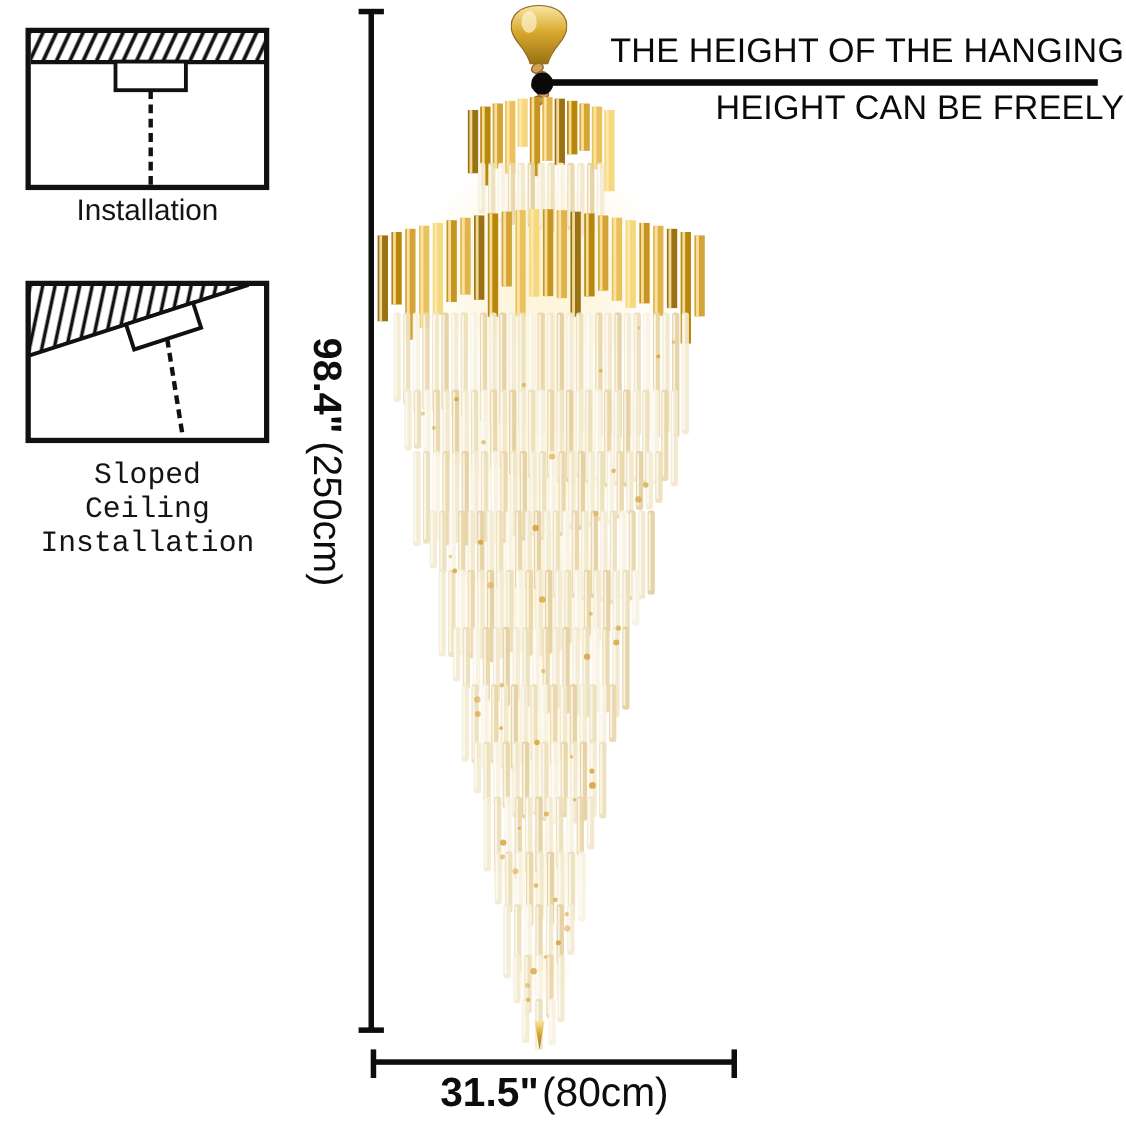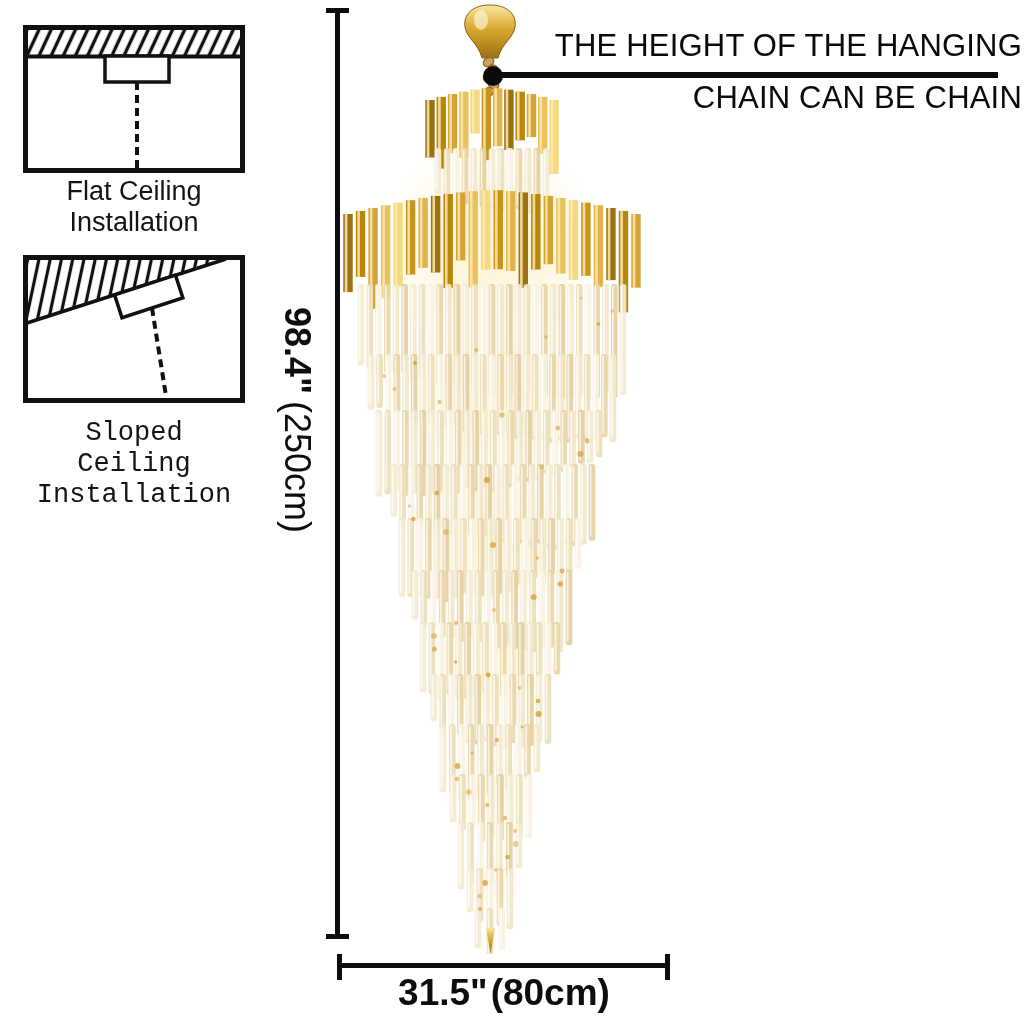--- a/index.html
+++ b/index.html
@@ -10,21 +10,21 @@
   .diag-label{position:absolute;width:222px;text-align:center;font-size:27px;line-height:31px;color:#141414;}
   
   .dim{background:#0d0d0d;position:absolute;}
   .height-label{position:absolute;left:297px;top:420px;transform:translate(-50%,-50%) rotate(90deg);
                 white-space:nowrap;font-size:36px;color:#0d0d0d;}
   .height-label .imp{font-weight:700;}
   .height-label .met{font-weight:400;margin-left:7px;}
   .width-label{position:absolute;left:339px;top:972px;width:330px;text-align:center;
                font-size:37px;color:#0d0d0d;white-space:nowrap;}
   .width-label .imp{font-weight:700;}
-  .width-label .met{font-weight:700;margin-left:3px;}
+  .width-label .met{font-weight:400;margin-left:3px;}
   
   .note-line{position:absolute;left:522px;width:500px;text-align:right;
              font-weight:400;font-size:31px;letter-spacing:.2px;color:#0a0a0a;white-space:nowrap;}
   .pointer-line{position:absolute;left:498px;top:72px;width:500px;height:6px;background:#0a0a0a;}
   .pointer-dot{position:absolute;left:483px;top:66px;width:20px;height:20px;border-radius:50%;background:#0a0a0a;}
 </style>
 </head>
 <body>
 
 <div class="stage">
@@ -35,21 +35,20 @@
         <line x1="5.5" y1="-1" x2="5.5" y2="12" stroke="#111" stroke-width="3.4"></line>
       </pattern>
     </defs>
     <rect x="2.5" y="2.5" width="217" height="143" fill="#fff" stroke="#111" stroke-width="5"></rect>
     <rect x="5" y="5" width="212" height="25" fill="url(#hatchA)"></rect>
     <line x1="5" y1="31.5" x2="217" y2="31.5" stroke="#111" stroke-width="4"></line>
     <rect x="82" y="31" width="64" height="26" fill="#fff" stroke="#111" stroke-width="3.5"></rect>
     <line x1="114" y1="57" x2="114" y2="144" stroke="#111" stroke-width="4" stroke-dasharray="8 5"></line>
   </svg>
   <div class="diag-label" style="left:23px;top:176px;">
-    <div>Flat Ceiling</div>
     <div>Installation</div>
   </div>
 
   <svg class="abs" style="left:23px;top:255px;" width="222" height="148" viewBox="0 0 222 148">
     <defs>
       <pattern id="hatchB" width="11" height="11" patternUnits="userSpaceOnUse" patternTransform="rotate(12)">
         <line x1="5.5" y1="-1" x2="5.5" y2="12" stroke="#111" stroke-width="3.2"></line>
       </pattern>
     </defs>
     <rect x="2.5" y="2.5" width="217" height="143" fill="#fff" stroke="#111" stroke-width="5"></rect>
@@ -669,21 +668,21 @@
       <circle cx="155.68400182351257" cy="868" r="1.6584791048313492" fill="#d7a33a" opacity="0.5983918480545981"></circle>
       <circle cx="145.10728629344638" cy="881" r="2.938927265512757" fill="#d7a33a" opacity="0.7889943214584492"></circle>
       <circle cx="139.62014515744" cy="894" r="2.2887829161714763" fill="#d7a33a" opacity="0.521417025005212"></circle>
       <circle cx="140.13053834497106" cy="907" r="1.9061639440828002" fill="#d7a33a" opacity="0.7422355432157929"></circle>
       <polygon points="146,926 155,926 150.5,952" fill="url(#goldV)"></polygon>
     </svg>
 
   <div class="pointer-line"></div>
   <div class="pointer-dot"></div>
   <div class="note-line" style="top:28px;">THE HEIGHT OF THE HANGING</div>
-  <div class="note-line" style="top:80px;">CHAIN CAN BE CHAIN</div>
+  <div class="note-line" style="top:80px;">HEIGHT CAN BE FREELY</div>
 
   <div class="dim" style="left:337px;top:954px;width:5px;height:26px;"></div>
   <div class="dim" style="left:339px;top:963px;width:330px;height:5px;"></div>
   <div class="dim" style="left:665px;top:954px;width:5px;height:26px;"></div>
   <div class="width-label">
     <span class="imp">31.5"</span><span class="met">(80cm)</span>
   </div>
 
 </div>
 

